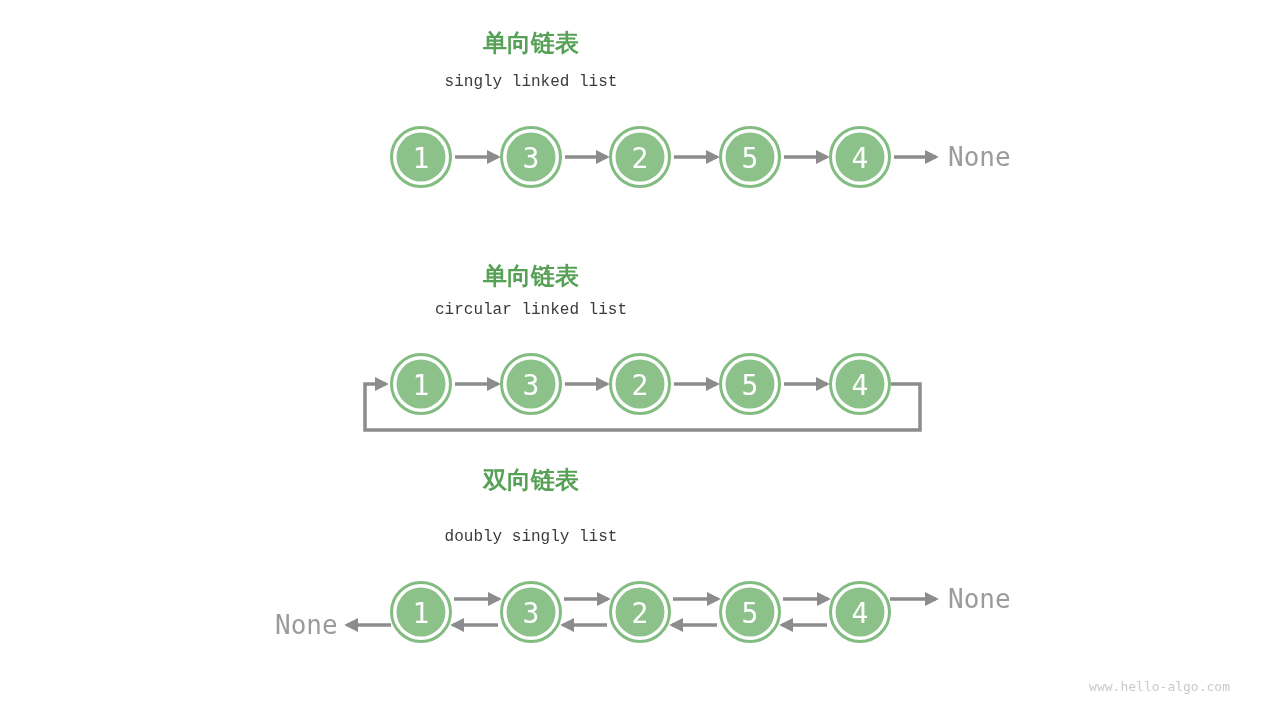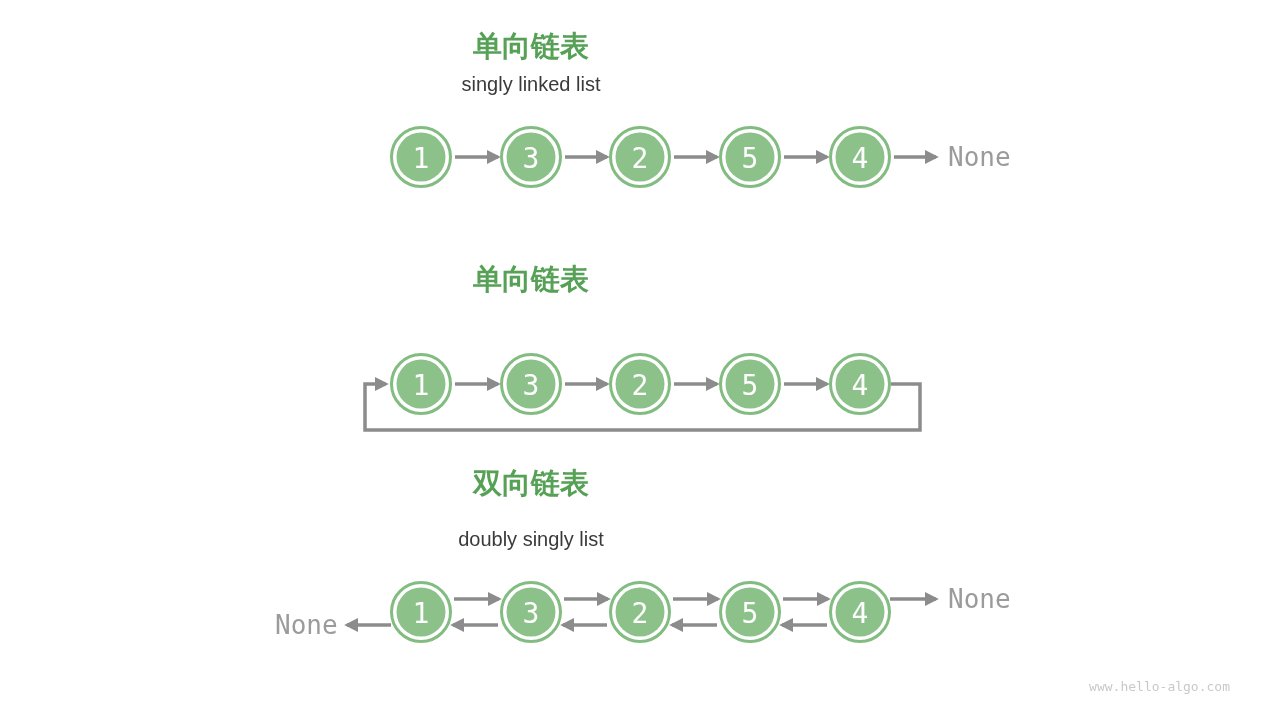--- a/index.html
+++ b/index.html
@@ -13,26 +13,26 @@
   .sec-title{
     position:absolute;
     left:531px;
     transform:translateX(-50%);
     white-space:nowrap;
     line-height:1.15;
   }
   .sec-title.zh{
     font-family:"DejaVu Sans","Liberation Sans",sans-serif;
     font-weight:bold;
-    font-size:29px;
+    font-size:24px;
     color:var(--title-green,#56A156);
   }
   .sec-title.en{
-    font-family:Liberation Sans, sans-serif;
-    font-size:20px;
+    font-family:Liberation Mono, monospace;
+    font-size:16px;
     color:var(--subtitle-dark,#3A3A3A);
   }
   #diagram{
     position:absolute;
     left:0;top:0;
   }
   .watermark{
     position:absolute;
     right:50px;
     top:679px;
@@ -44,20 +44,21 @@
 </style>
 </head>
 <body>
 
 <div class="canvas">
 
   <div class="sec-title zh" style="top:30px">单向链表</div>
   <div class="sec-title en" style="top:73px">singly linked list</div>
 
   <div class="sec-title zh" style="top:263px">单向链表</div>
+  <div class="sec-title en" style="top:301px">circular linked list</div>
 
   <div class="sec-title zh" style="top:467px">双向链表</div>
   <div class="sec-title en" style="top:528px">doubly singly list</div>
 
   <svg id="diagram" width="1280" height="720" viewBox="0 0 1280 720">
       <defs>
         <marker id="arrowhead" viewBox="0 0 10 10" refX="8" refY="5" markerWidth="4" markerHeight="4" orient="auto-start-reverse" markerUnits="strokeWidth">
           <path d="M0,0 L10,5 L0,10 Z" fill="#8C8C8C"></path>
         </marker>
       </defs>

